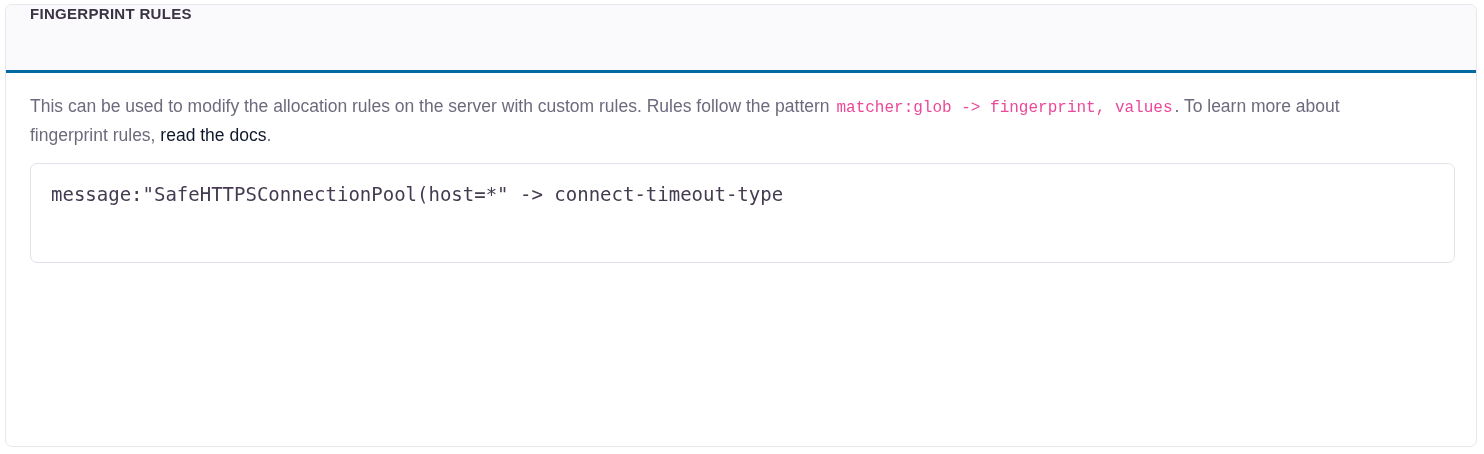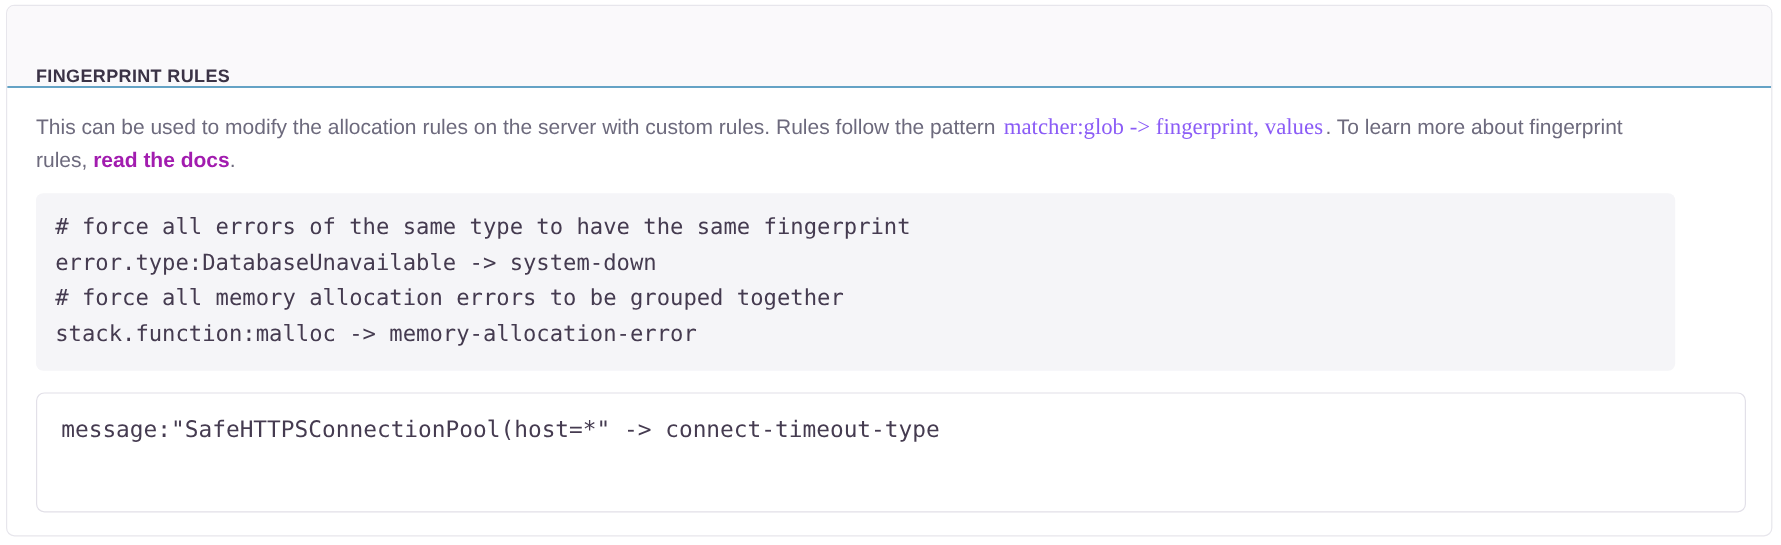--- a/index.html
+++ b/index.html
@@ -24,23 +24,23 @@
     background: #ffffff;
     border: 1px solid #e7e6ec;
     border-radius: 7px;
     overflow: hidden;
   }
 
   .panel-header {
     height: 68px;
     box-sizing: border-box;
     background: #faf9fb;
-    border-bottom: 1px solid #0369a1;
+    border-bottom: 3px solid #0369a1;
     display: flex;
-    align-items: flex-end;
+    align-items: flex-start;
     padding: 0 24px;
   }
 
   .panel-title {
     font-size: 15px;
     font-weight: bold;
     letter-spacing: 0.3px;
     color: #3b3346;
     text-transform: uppercase;
     font-family: "Liberation Sans", sans-serif;
@@ -53,32 +53,31 @@
   .help-text {
     font-size: 17.5px;
     line-height: 27px;
     color: #6d6a7d;
     margin: 0 0 14px 0;
     max-width: 1360px;
     font-family: "Liberation Sans", sans-serif;
   }
 
   .help-text code.inline {
-    font-family: Liberation Serif, serif;
-    font-size: 19px;
-    color: #8b5cf6;
+    font-family: Liberation Mono, monospace;
+    font-size: 16px;
+    color: #ec4899;
     background: transparent;
     padding: 0 2px;
     white-space: nowrap;
   }
 
   .doc-link {
-    color: #a21caf;
+    color: #0f172a;
     text-decoration: none;
-    font-weight: bold;
   }
 
   .code-block {
     background: #f5f5f8;
     border-radius: 6px;
     margin: 0 0 18px 0;
     padding: 14px 16px 16px 16px;
     width: 1366px;
     box-sizing: border-box;
     font-family: "DejaVu Sans Mono", "Liberation Mono", monospace;
@@ -115,21 +114,17 @@
 <div class="panel">
 
   <div class="panel-header">
     <span class="panel-title">FINGERPRINT RULES</span>
   </div>
 
   <div class="panel-body">
 
     <p class="help-text"><span>This can be used to modify the allocation rules on the server with custom rules. Rules follow the pattern </span><code class="inline">matcher:glob -&gt; fingerprint, values</code><span>. To learn more about fingerprint rules, </span><a class="doc-link" href="#">read the docs</a><span>.</span></p>
 
-    <pre class="code-block"># force all errors of the same type to have the same fingerprint
-error.type:DatabaseUnavailable -&gt; system-down
-# force all memory allocation errors to be grouped together
-stack.function:malloc -&gt; memory-allocation-error</pre>
 
     <textarea class="rules-textarea" spellcheck="false" placeholder="matcher:glob -&gt; fingerprint, values" style="">message:"SafeHTTPSConnectionPool(host=*" -&gt; connect-timeout-type</textarea>
 
   </div>
 </div>
 
 </body></html>

